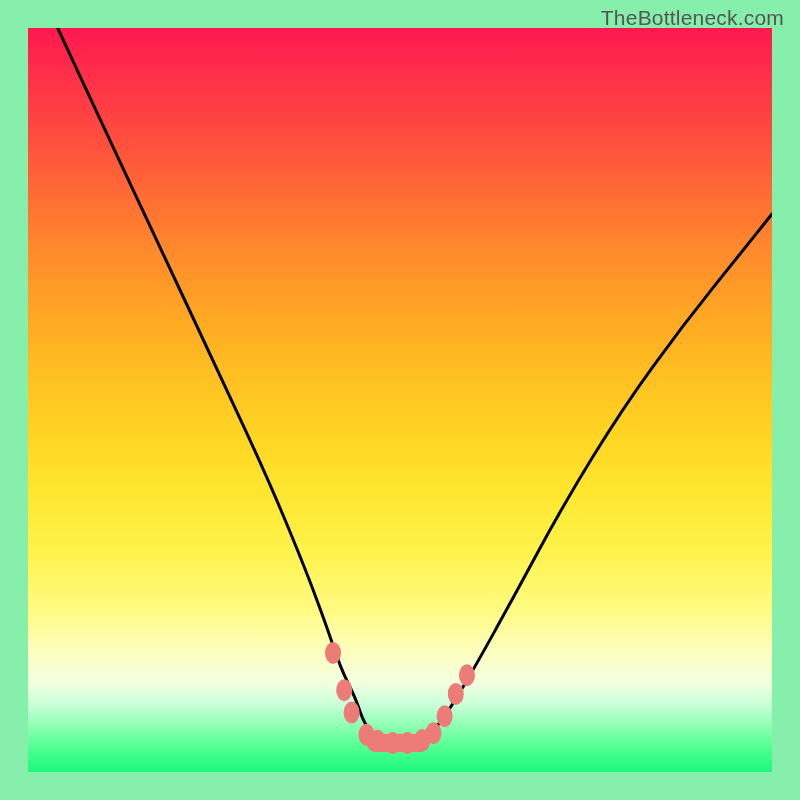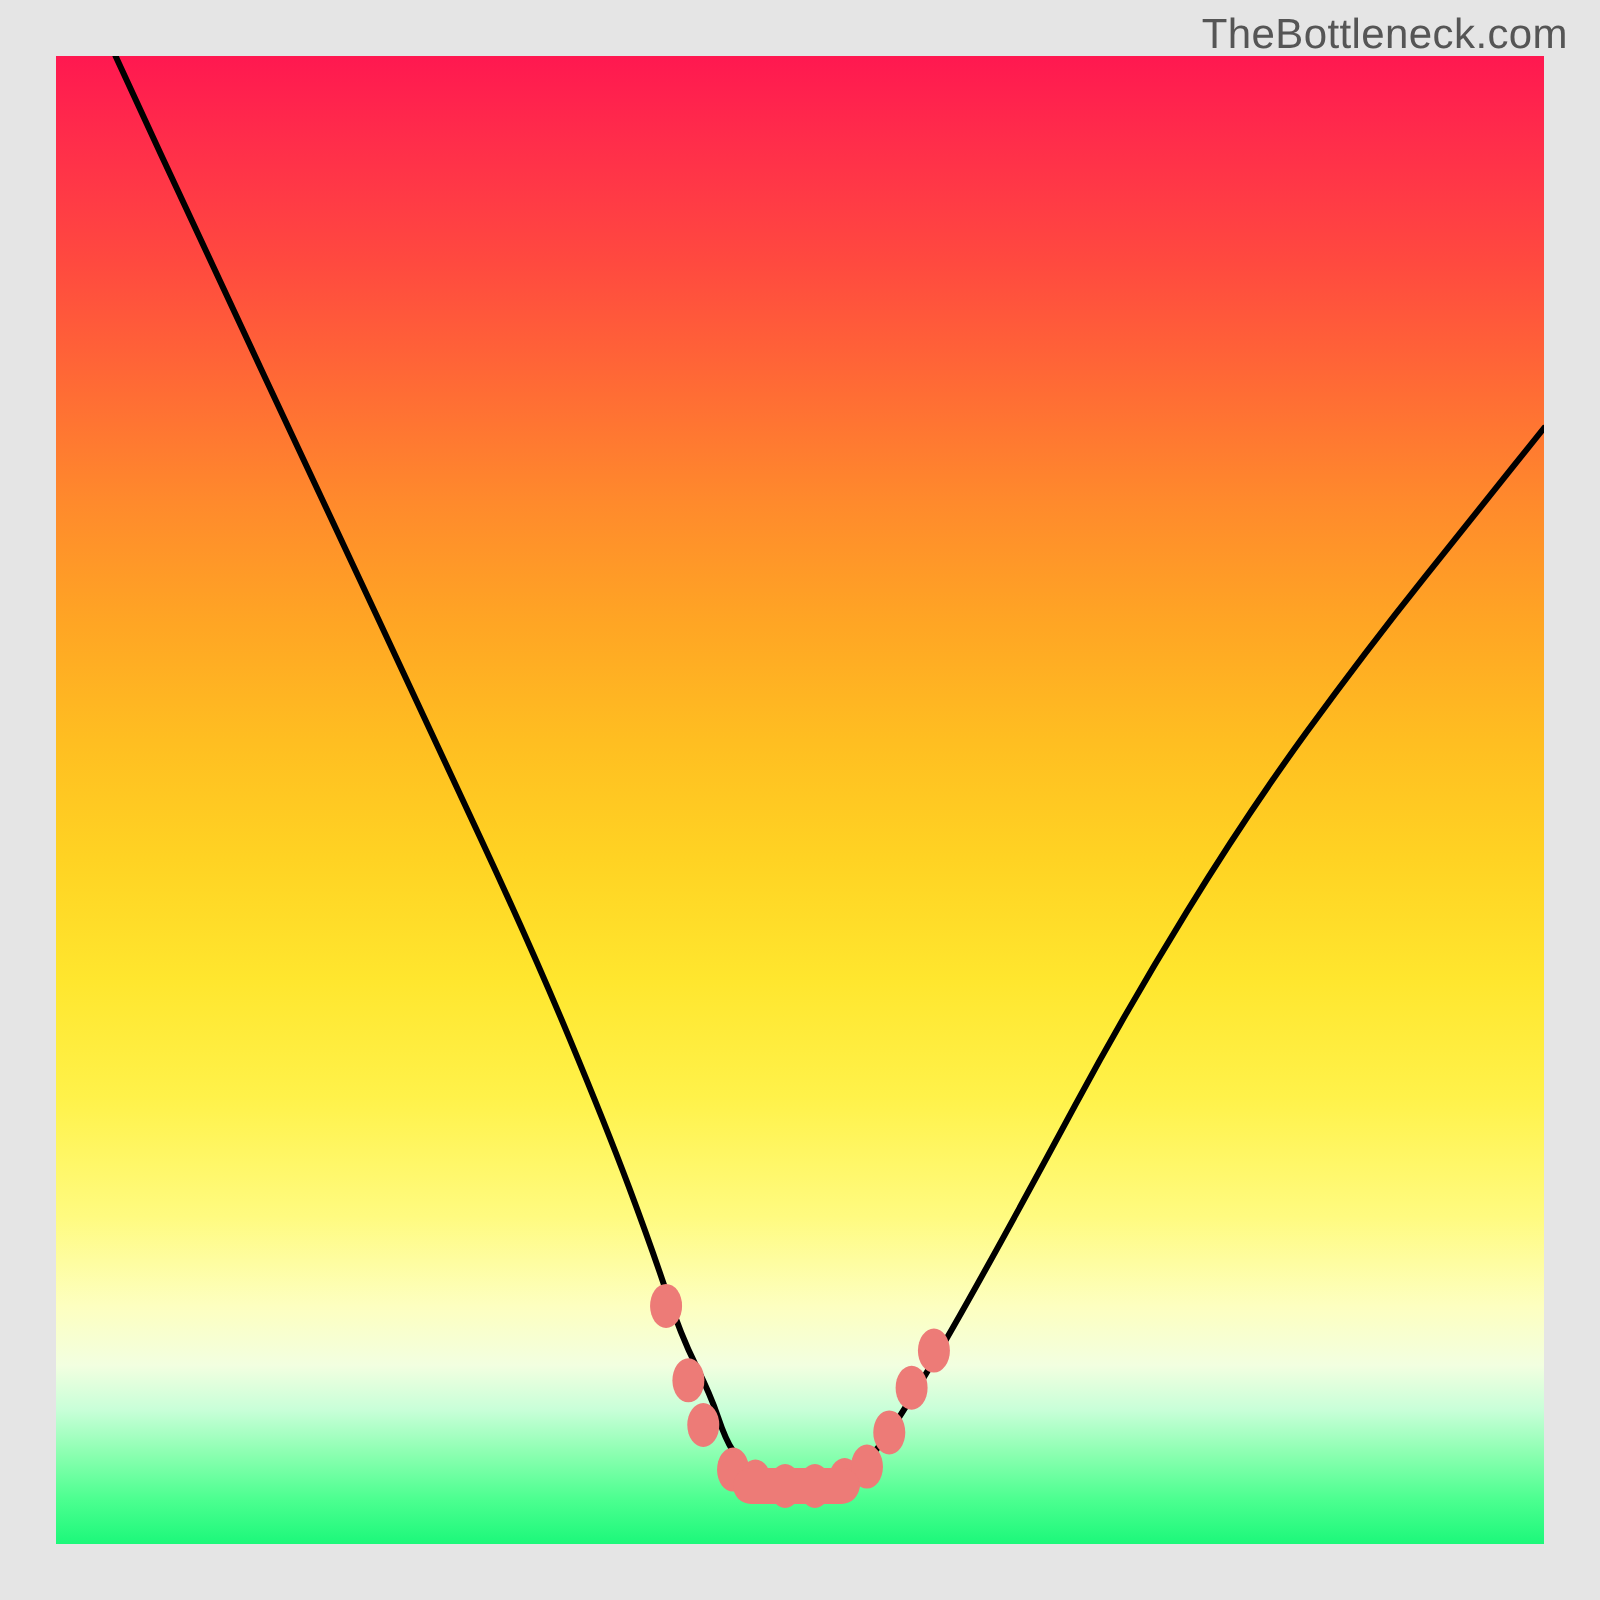--- a/index.html
+++ b/index.html
@@ -3,21 +3,21 @@
 <meta charset="utf-8">
 <style>
   * { margin: 0; padding: 0; box-sizing: border-box; }
   html, body { width: 800px; height: 800px; overflow: hidden; }
   body { background: #000; position: relative; font-family: Arial, sans-serif; }
   
   .frame {
     position: absolute;
     top: 0; left: 0;
     width: 800px; height: 800px;
-    background: #e5e5e5;
+    background: #86efac;
   }
   
   .plot-area {
     position: absolute;
     top: 28px;
     left: 28px;
     width: 744px;
     height: 744px;
     overflow: hidden;
   }

